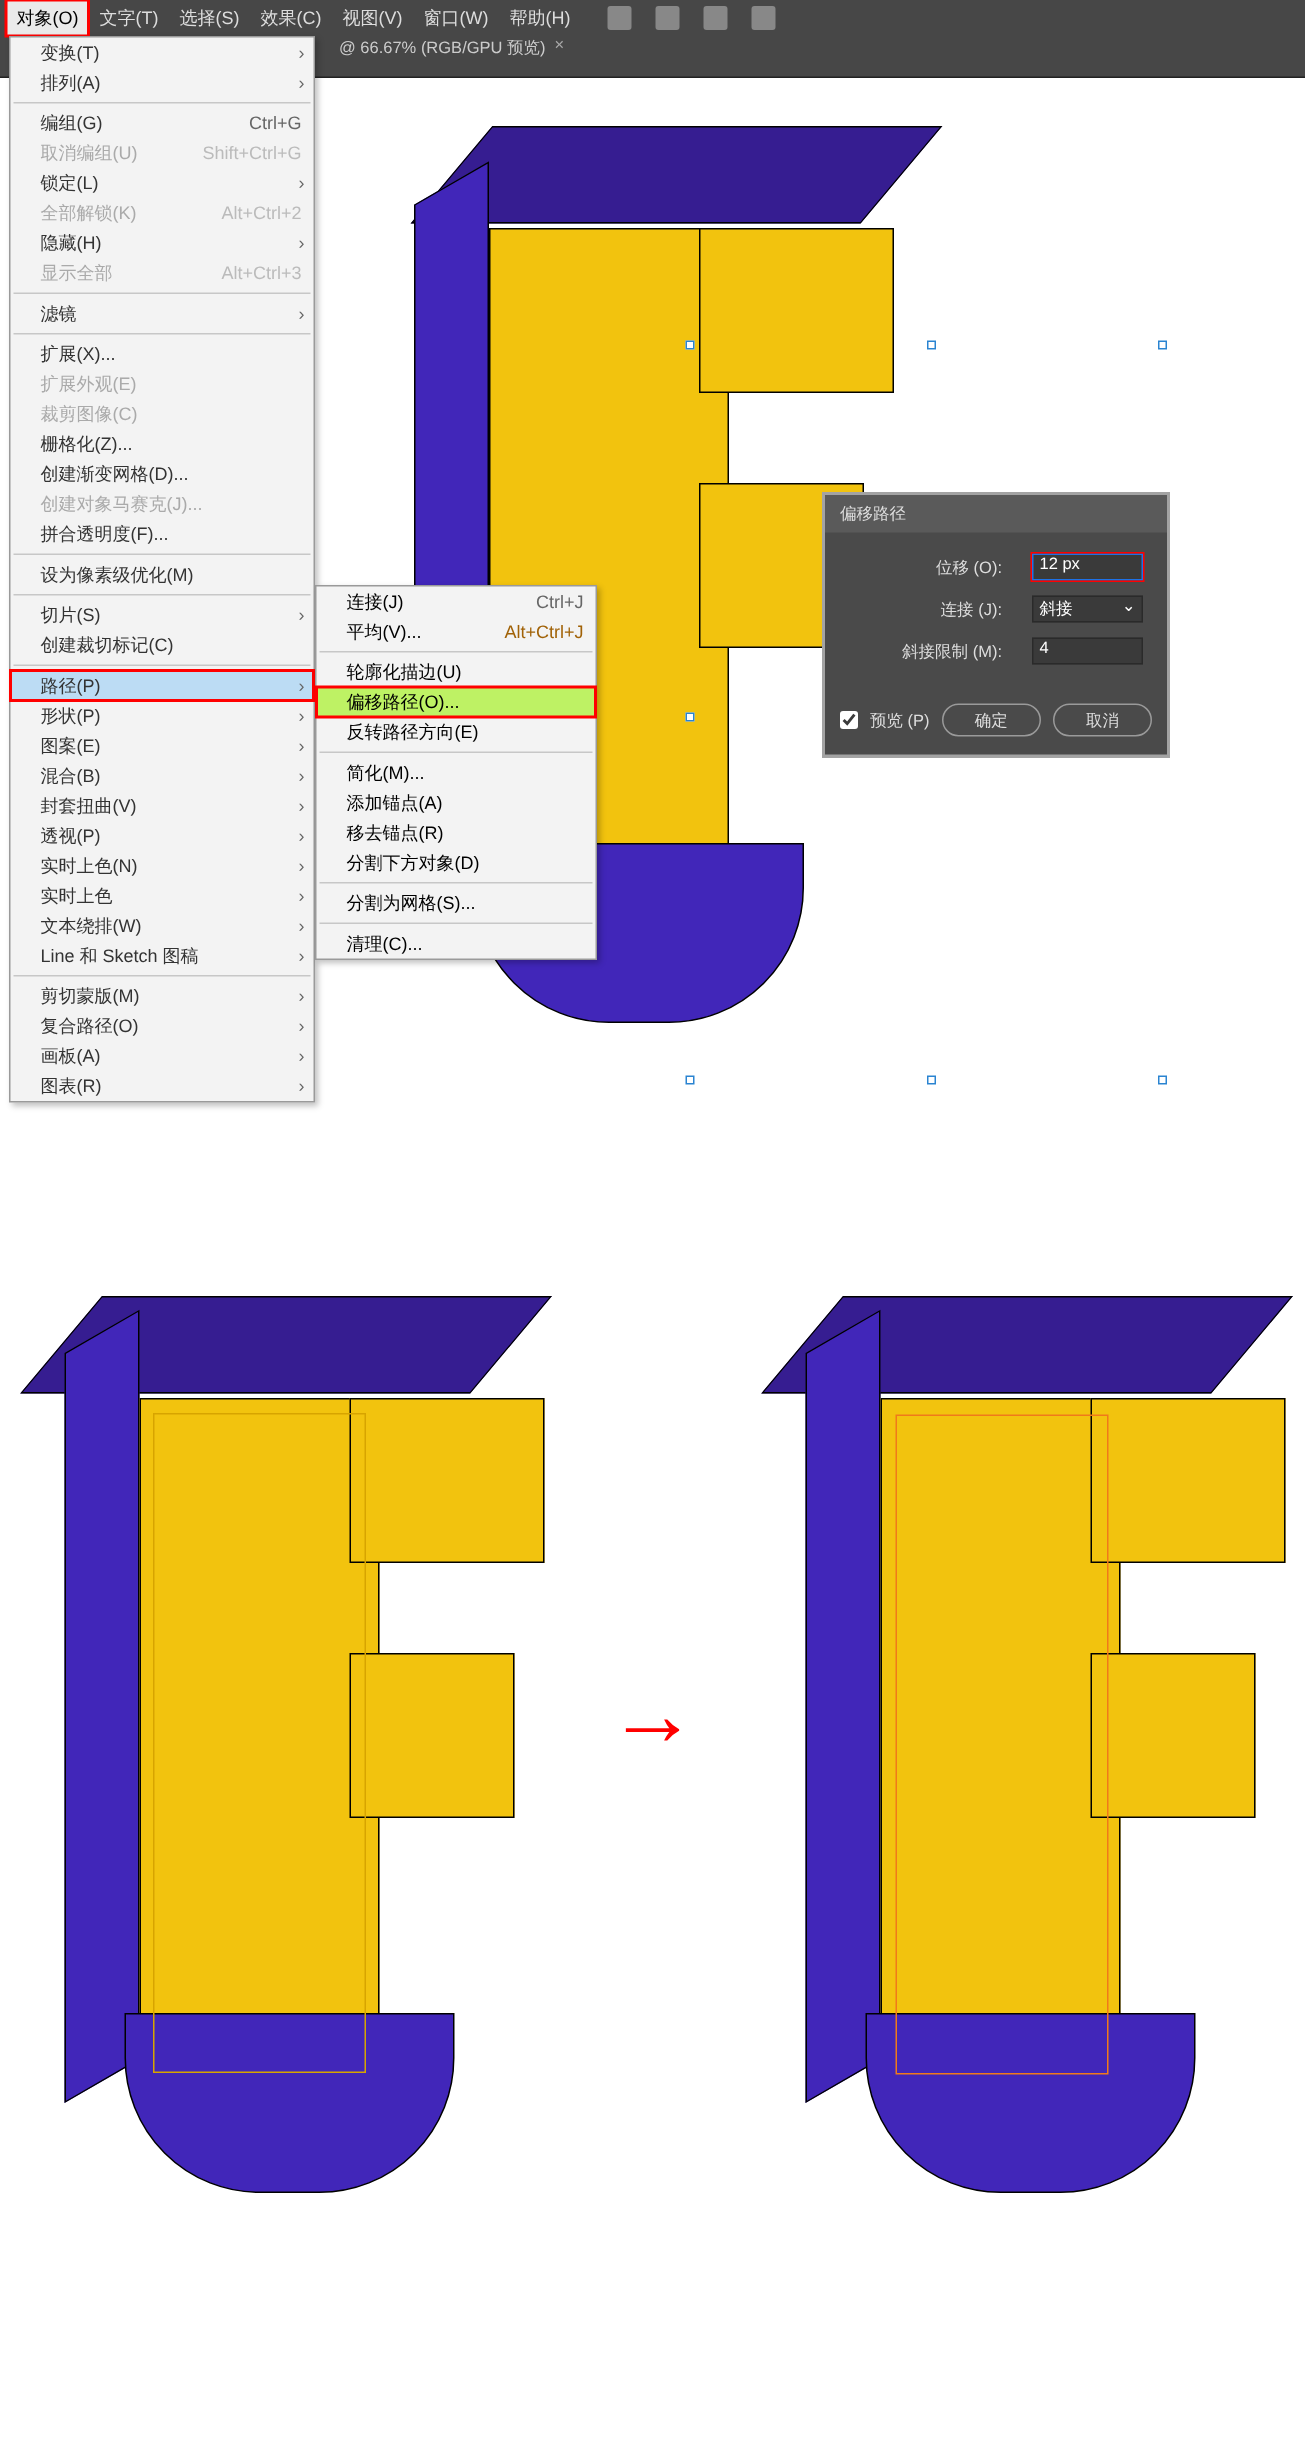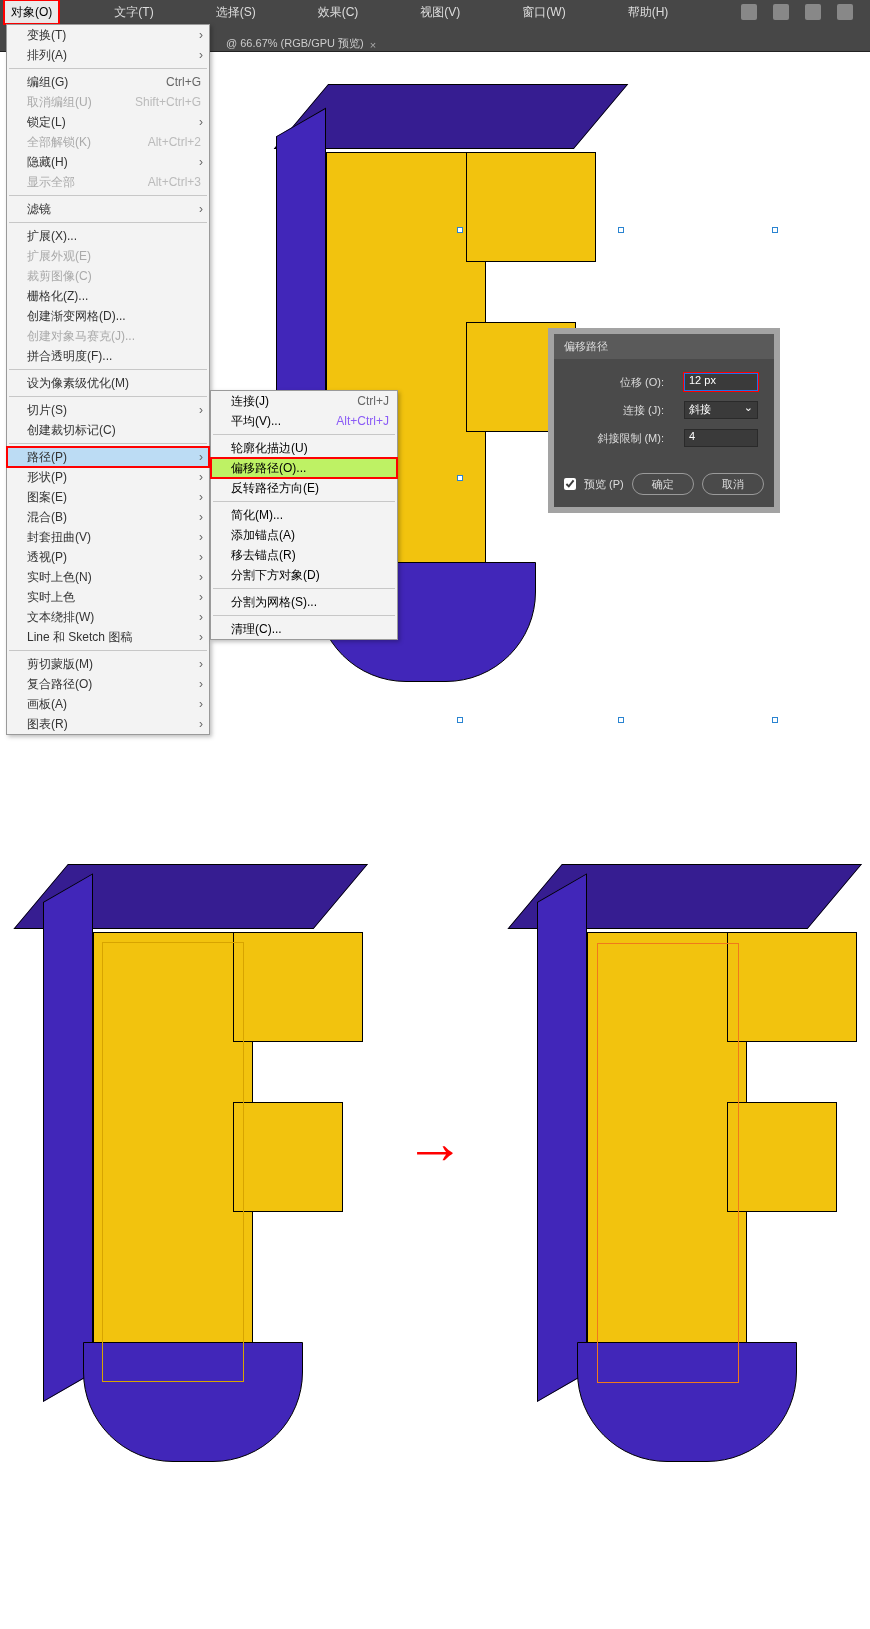--- a/index.html
+++ b/index.html
@@ -1,27 +1,27 @@
 <!DOCTYPE html>
 <html><head>
 <meta charset="utf-8">
 <style>
   * { box-sizing: border-box; margin: 0; padding: 0; }
   body { font-family: "Microsoft YaHei", Arial, sans-serif; font-size: 12px; background: #fff; width: 870px; }
   .page { width: 870px; position: relative; }
 
   
   .app-top { position: relative; height: 762px; background: #fff; overflow: hidden; }
-  .menubar { background: #474747; color: #ddd; height: 24px; display: flex; align-items: center; padding-left: 4px; gap: 48px; }
+  .menubar { background: #474747; color: #ddd; height: 24px; display: flex; align-items: center; padding-left: 4px; }
   .menubar .mitem { padding: 0 7px; height: 100%; display:flex; align-items:center; cursor: default; }
   .menubar .mitem.active { background: #eaeaea; color: #000; outline: 2px solid red; outline-offset: -1px; }
   .menubar .micon { width:16px;height:16px;background:#888;margin-left:6px;border-radius:2px;}
   .mbar-right { display:flex; margin-left:12px; gap:10px; }
   .tabbar { background: #474747; color: #ccc; height: 28px; display: flex; align-items: center; padding-left: 212px; font-size: 11px; border-bottom: 1px solid #222;}
-  .tabbar .tab { padding: 0 14px; height: 100%; display:flex;align-items:flex-end; gap:6px;}
+  .tabbar .tab { padding: 0 14px; height: 100%; display:flex;align-items:flex-start; gap:6px;}
   .tab-x { font-family: sans-serif; color:#aaa;}
   .canvas { position:absolute; top:52px; left:212px; right:0; bottom:0; background:#fff; }
 
   
   .letter3d { position:absolute; width:320px; height:620px; }
   .letter3d.small { left: 44px; top: 10px;}
   .face { position:absolute; border:1px solid #000; }
   .front { background:#f2c30e; }
   
   .f-body { left:70px; top:90px; width:160px; height:460px; background:#f2c30e; border:1px solid #000;}
@@ -40,21 +40,21 @@
   .dd-row.hover { background:#bcdcf4;}
   .dd-row.arrow::after { content:"›"; position:absolute; right:6px; color:#666;}
   .dd-sep { height:1px; background:#c7c7c7; margin:3px 2px;}
   .dd-highlight { outline:2px solid red; outline-offset:-1px;}
 
   .submenu { position:absolute; top:390px; left:210px; width:188px; background:#f3f3f3; border:1px solid #9a9a9a; box-shadow:2px 2px 4px rgba(0,0,0,.25); z-index:60;}
   .submenu .dd-row { }
   .submenu .dd-row.hover { background:#bef264;}
 
   
-  .dialog { position:absolute; top:328px; left:548px; width:232px; background:#4a4a4a; color:#ddd; border:6px solid #a3a3a3; font-size:11px; z-index:70;}
+  .dialog { position:absolute; top:328px; left:548px; width:232px; background:#4a4a4a; color:#ddd; border:2px solid #a3a3a3; font-size:11px; z-index:70;}
   .dlg-title { background:#5a5a5a; padding:5px 10px; font-weight:normal;}
   .dlg-body { padding:14px 16px 12px;}
   .dlg-field { display:flex; align-items:center; justify-content:flex-end; margin-bottom:10px; gap:20px;}
   .dlg-field label { flex:0 0 auto;}
   .dlg-input { width:74px; height:18px; background:#3a3a3a; color:#fff; border:1px solid #1d72e8; outline:1px solid red; padding:0 4px;}
   .dlg-input.plain { outline:none; border:1px solid #2a2a2a;}
   .dlg-select { width:74px; height:18px; background:#3a3a3a; color:#fff; border:1px solid #2a2a2a; padding:0 4px; position:relative;}
   .dlg-select::after { content:"⌄"; position:absolute; right:4px; top:-1px;}
   .dlg-foot { display:flex; align-items:center; gap:8px; padding:4px 10px 12px;}
   .dlg-cb { width:12px;height:12px; accent-color:#fff;}
@@ -232,21 +232,21 @@
         </div>
       </div>
 
     <div class="submenu" id="sm">
         <div class="dd-row">
           <span>连接(J)</span>
           <span style="color: rgb(102, 102, 102);">Ctrl+J</span>
         </div>
         <div class="dd-row">
           <span>平均(V)...</span>
-          <span style="color: #8b5cf6;">Alt+Ctrl+J</span>
+          <span style="color: #a16207;">Alt+Ctrl+J</span>
         </div>
         <div class="dd-sep"></div>
         <div class="dd-row">
           <span>轮廓化描边(U)</span>
         </div>
         <div class="dd-row hover dd-highlight">
           <span>偏移路径(O)...</span>
         </div>
         <div class="dd-row">
           <span>反转路径方向(E)</span>

